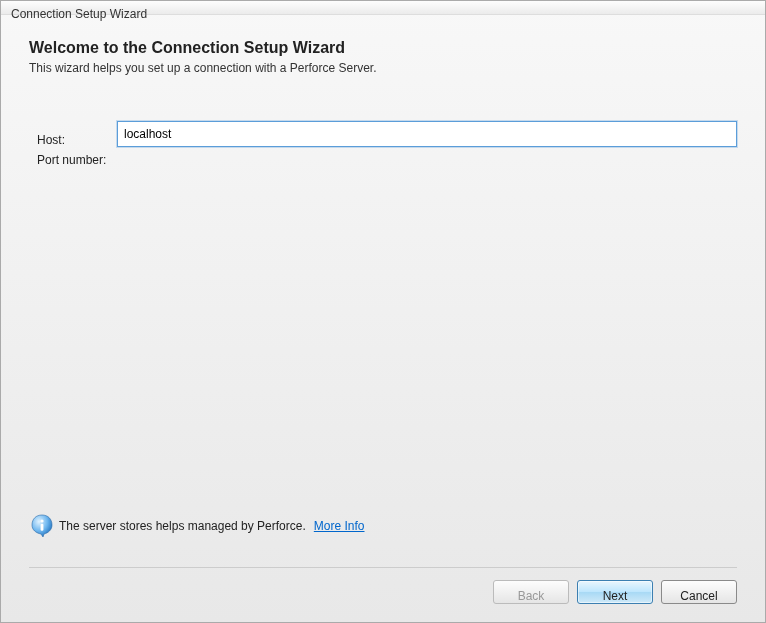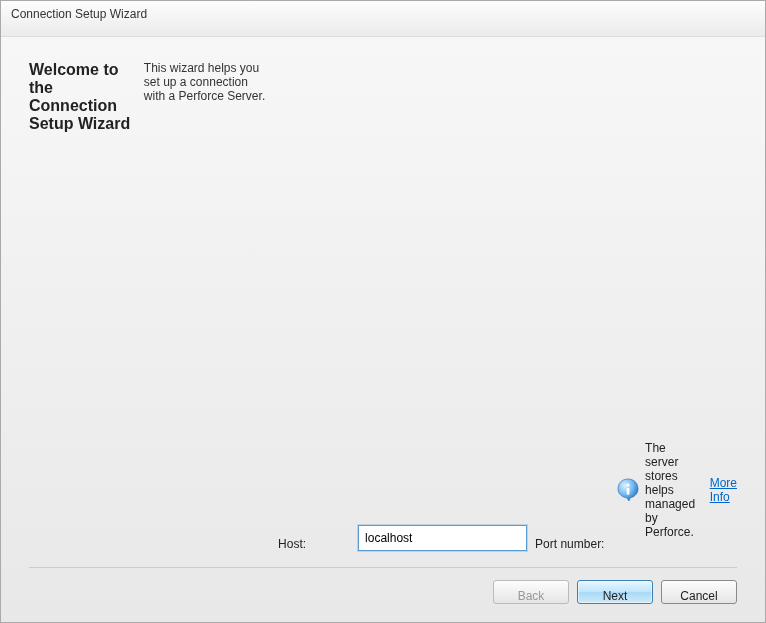--- a/index.html
+++ b/index.html
@@ -17,32 +17,32 @@
     }
     .window {
       width: 766px;
       height: 623px;
       background: linear-gradient(to bottom, #f8f8f8 0%, #e8e8e8 100%);
       border: 1px solid #aaa;
       display: flex;
       flex-direction: column;
     }
     .titlebar {
-      height: 36px;
+      height: 14px;
       padding: 6px 10px;
       font-size: 12px;
       color: #333;
       background: linear-gradient(to bottom, #fdfdfd 0%, #ebebeb 100%);
       border-bottom: 1px solid #ddd;
     }
     .content {
       flex: 1;
       padding: 24px 28px 10px 28px;
       display: flex;
-      flex-direction: row;
+      flex-direction: column;
       position: relative;
     }
     .heading {
       font-size: 16px;
       font-weight: bold;
       color: #222;
       margin-bottom: 4px;
     }
     .subheading {
       font-size: 12px;

